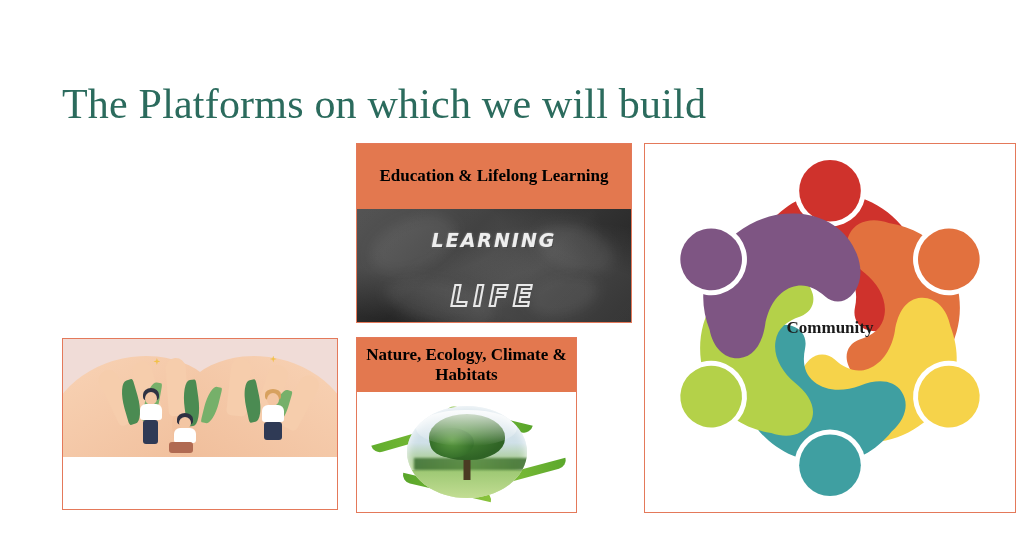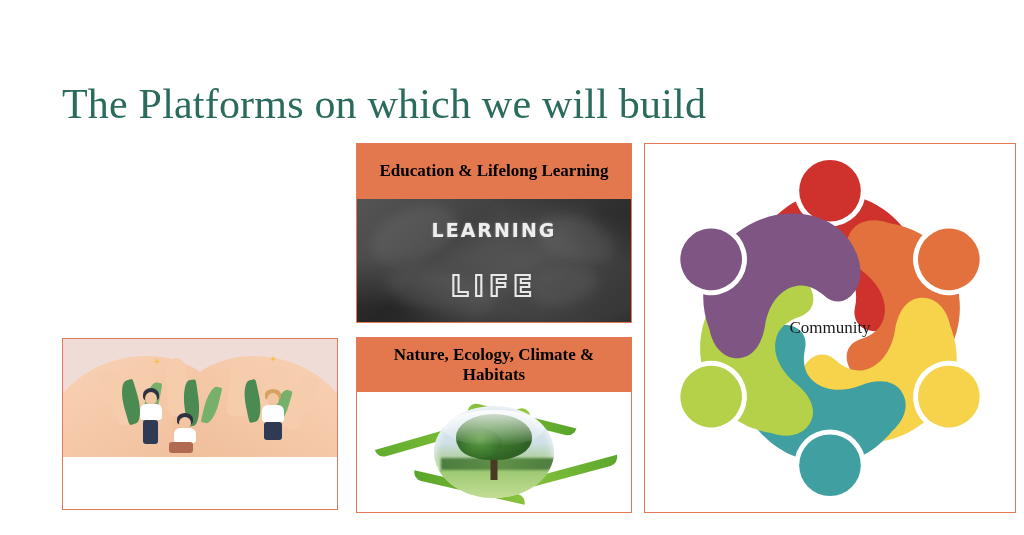--- a/index.html
+++ b/index.html
@@ -59,29 +59,29 @@
   }
   .card-body {
     position: relative;
     overflow: hidden;
     background: #ffffff;
   }
 
   #card-sport      { left: 62px;  top: 146px; width: 276px; height: 170px; }
   #card-education  { left: 356px; top: 143px; width: 276px; height: 180px; }
   #card-wellbeing  { left: 62px;  top: 338px; width: 276px; height: 172px; }
-  #card-nature     { left: 356px; top: 337px; width: 276px; height: 176px; }
+  #card-nature     { left: 356px; top: 337px; width: 221px; height: 176px; }
 
   #card-sport .card-header      { height: 46px; font-size: 17px; }
-  #card-education .card-header  { height: 55px; font-size: 17px; }
+  #card-education .card-header  { height: 65px; font-size: 17px; }
   #card-wellbeing .card-header  { height: 52px; font-size: 17px; }
   #card-nature .card-header     { height: 54px; font-size: 17px; }
 
   #card-sport .card-body      { height: 122px; }
-  #card-education .card-body  { height: 123px; }
+  #card-education .card-body  { height: 123px; font-style: italic; }
   #card-wellbeing .card-body  { height: 118px; }
   #card-nature .card-body     { height: 120px; }
 
   
   .photo-runners {
     position: absolute;
     inset: 0;
     background:
       radial-gradient(circle at 18% 70%, rgba(40,30,30,0.55) 0 14%, rgba(40,30,30,0) 35%),
       radial-gradient(circle at 8% 62%, rgba(180,40,40,0.45) 0 10%, rgba(0,0,0,0) 30%),
@@ -355,21 +355,21 @@
     width: 360px; height: 358px;
   }
   .community-label {
     position: absolute;
     left: 0; right: 0;
     top: 50%;
     transform: translateY(-50%);
     text-align: center;
     font-family: "Liberation Serif", serif;
     font-size: 17px;
-    font-weight: 400;
+    font-weight: 700;
     color: #1a1a1a;
     pointer-events: none;
   }
 </style>
 </head>
 <body>
 
 <div class="slide">
 
   <div class="slide-title">The Platforms on which we will build</div>

